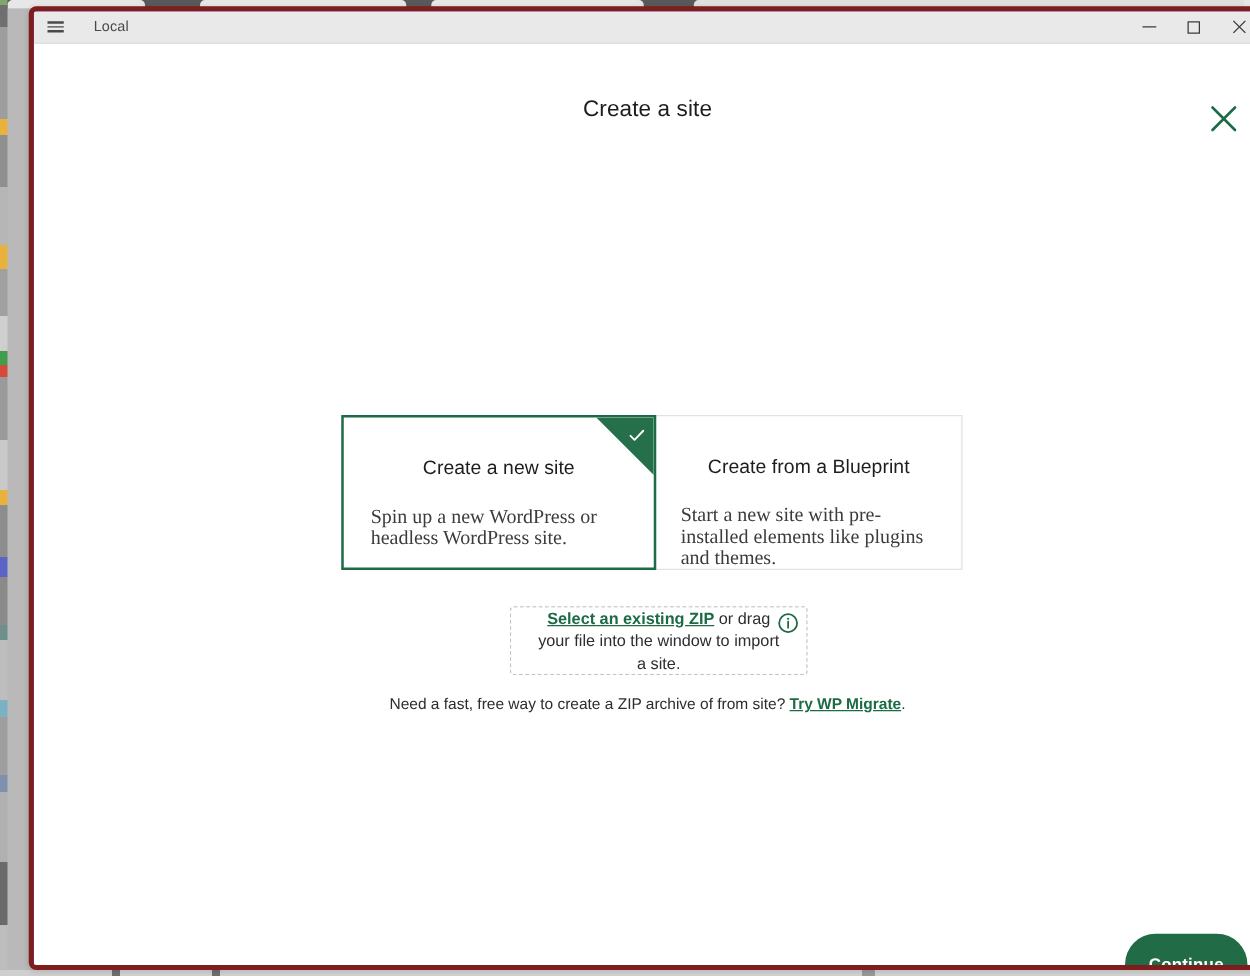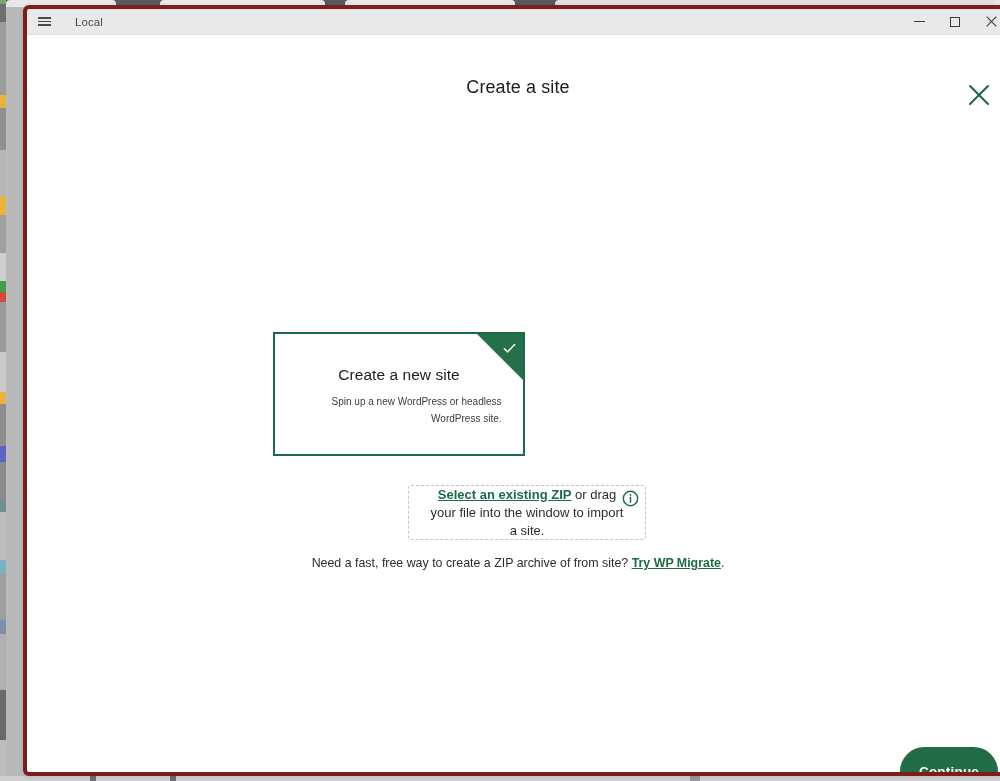--- a/index.html
+++ b/index.html
@@ -221,43 +221,45 @@
     box-sizing: border-box;
     width: 252px;
     height: 124px;
     background: #ffffff;
     border: 1px solid #e2e2e2;
     cursor: pointer;
     overflow: hidden;
     display: flex;
     flex-direction: column;
     align-items: center;
+    gap: 12px;
   }
   .option-card.selected {
     border: 2px solid #1d6b45;
     z-index: 2;
   }
   .option-card.blueprint {
     width: 246px;
     margin-left: -1px;
   }
   .card-title {
     font-size: 15.5px;
     color: #1d1d1d;
     font-weight: 400;
     margin-top: 32px;
     letter-spacing: 0.05px;
   }
   .card-desc {
-    font-size: 10px;
+    font-size: 16px;
     color: #3c3c3c;
-    text-align: right;
+    text-align: left;
     line-height: 17px;
     margin-top: 9px;
     width: 205px;
+    font-family: Liberation Serif, serif;
   }
   .card-link {
     font-size: 12.3px;
     color: #1d6b45;
     font-weight: bold;
     margin-top: 4px;
     cursor: pointer;
   }
 
   
@@ -405,20 +407,25 @@
 
       <div class="option-card selected">
         <div id="selected-corner"></div>
         <svg id="selected-check" viewBox="0 0 14 14">
           <path d="M1.5 7.2 L5 10.6 L12.5 2.8" stroke="#ffffff" stroke-width="1.6" fill="none" stroke-linecap="round" stroke-linejoin="round"></path>
         </svg>
         <div class="card-title">Create a new site</div>
         <div class="card-desc">Spin up a new WordPress or headless WordPress site.</div>
       </div>
 
+      <div class="option-card blueprint">
+        <div class="card-title">Create from a Blueprint</div>
+        <div class="card-desc">Start a new site with pre-installed elements like plugins and themes.</div>
+        <div class="card-link">What's this?</div>
+      </div>
 
     </div>
 
     <div id="zip-dropzone">
       <div id="zip-text"><span id="zip-select-link">Select an existing ZIP</span><span> or drag your file into the window to import a site.</span></div>
       <svg id="zip-info-icon" viewBox="0 0 18 18">
         <circle cx="9" cy="9" r="7.6" stroke="#1d6b45" stroke-width="1.5" fill="none"></circle>
         <circle cx="9" cy="5.3" r="0.95" fill="#1d6b45"></circle>
         <path d="M9 7.7 L9 12.9" stroke="#1d6b45" stroke-width="1.5" stroke-linecap="round"></path>
       </svg>

